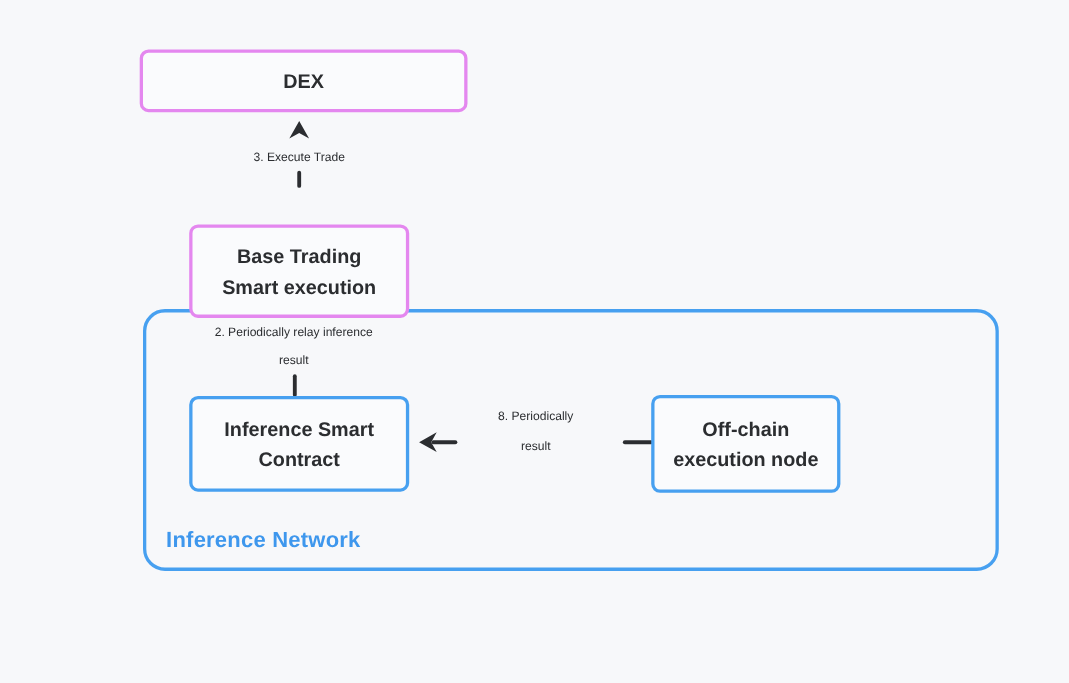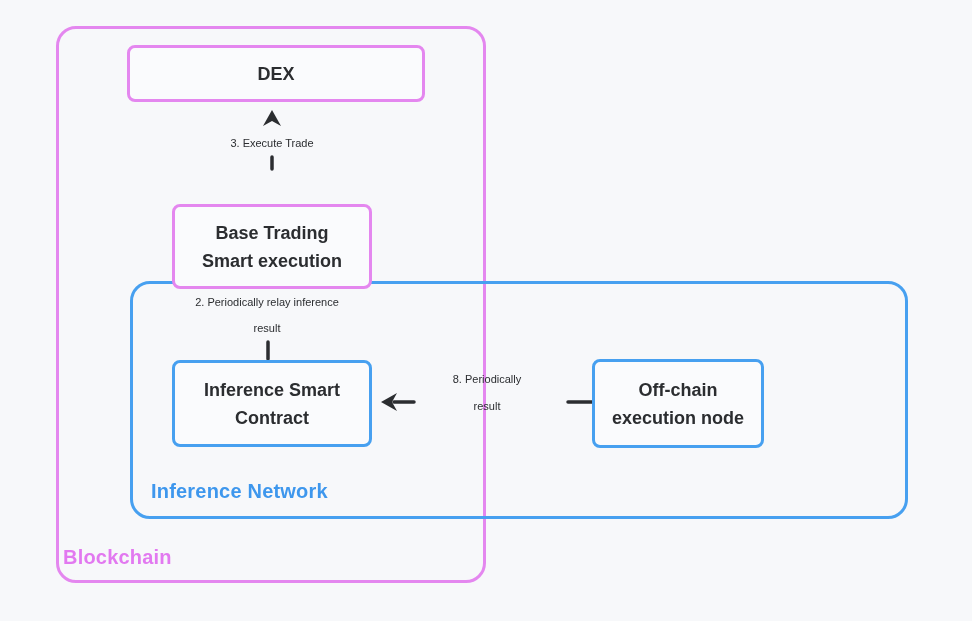--- a/index.html
+++ b/index.html
@@ -70,23 +70,20 @@
     left: 0; top: 0;
     width: 972px; height: 621px;
     pointer-events: none;
   }
 </style>
 </head>
 <body>
 
 <div class="canvas">
 
-  <div class="container pink" style="left:56px; top:26px; width:430px; height:557px;">
-    <span class="container-label pink-label" style="left:4px; bottom:11px;">Blockchain</span>
-  </div>
 
   <div class="container blue" style="left:130px; top:281px; width:778px; height:238px;">
     <span class="container-label blue-label" style="left:18px; bottom:13px;">Inference Network</span>
   </div>
 
   <svg class="arrow-layer" viewBox="0 0 972 621">
 
     <polygon points="272,110 281,126 272,121 263,126" fill="#2b2d30"></polygon>
 
     <line x1="272" y1="157" x2="272" y2="169" stroke="#2b2d30" stroke-width="3.5" stroke-linecap="round"></line>

